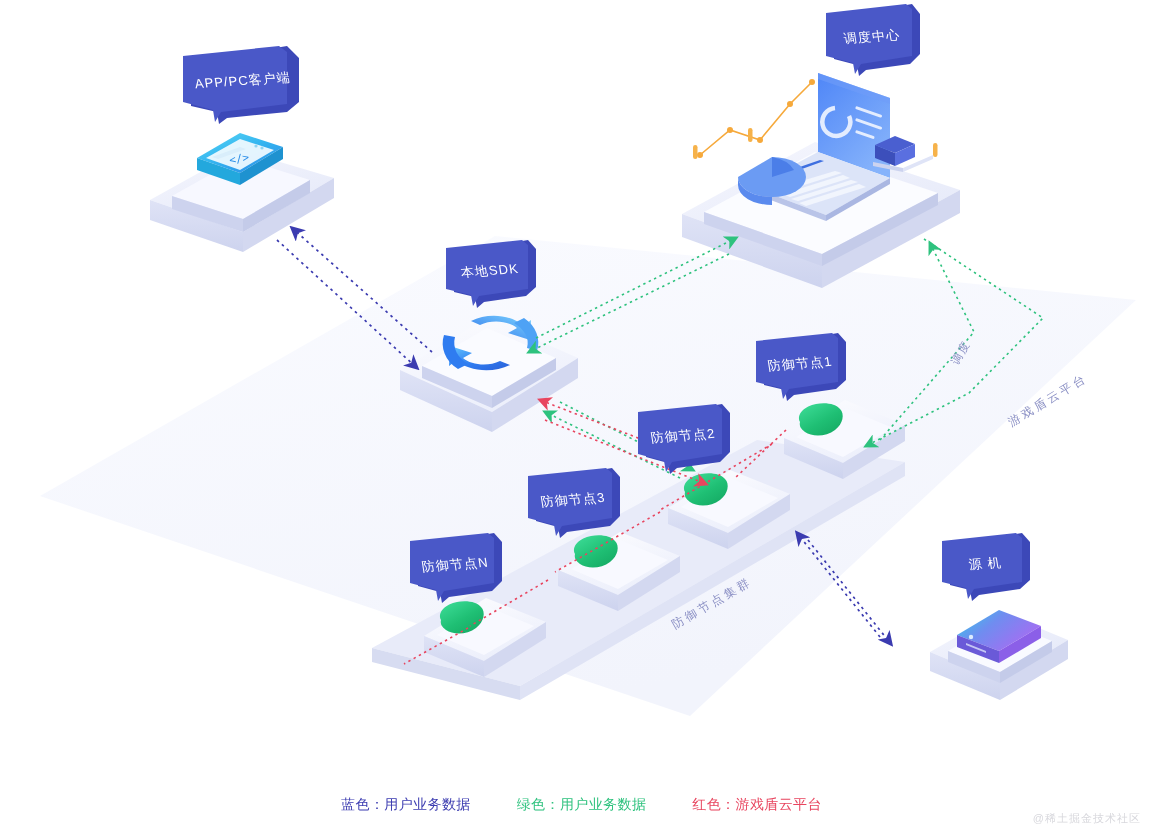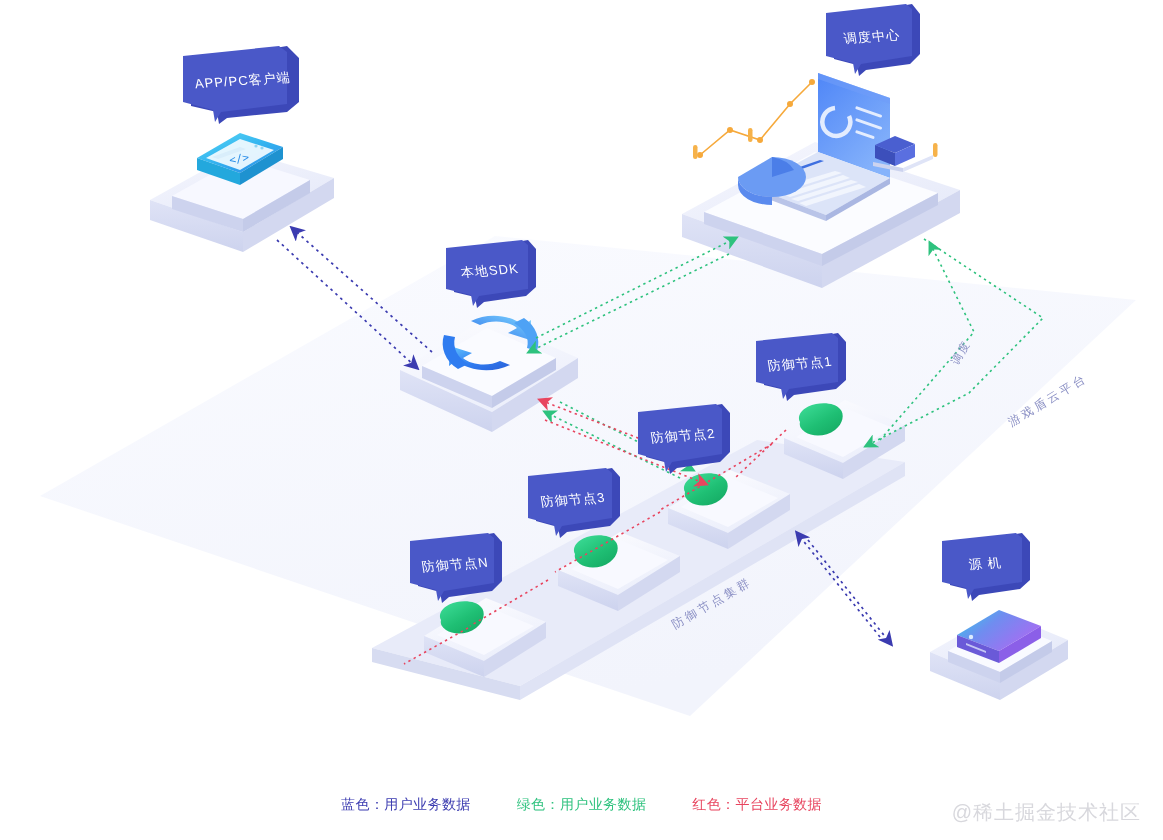--- a/index.html
+++ b/index.html
@@ -40,21 +40,21 @@
     position: absolute; left: 0; right: 0; bottom: 26px;
     z-index: 8;
     display: flex; justify-content: center; align-items: center; gap: 46px;
     font-size: 14px; letter-spacing: .4px;
   }
   #legend .item { white-space: nowrap; }
 
   
   #watermark {
     position: absolute; right: 22px; bottom: 14px; z-index: 9;
-    color: #d8d8dd; font-size: 20px; letter-spacing: 1px; user-select: none;
+    color: #d8d8dd; font-size: 11px; letter-spacing: 1px; user-select: none;
   }
 </style>
 </head>
 <body>
 
 <div id="stage">
 
   <svg class="layer" id="svg-scene" viewBox="0 0 1163 840">
     <defs>
       <linearGradient id="gPlatTop" x1="0" y1="0" x2="0.6" y2="1">
@@ -384,18 +384,18 @@
 
   <div class="ground-label" style="left:1003px; top:392px; transform: rotate(-31deg);">游戏盾云平台</div>
 
   <div class="ground-label" style="left:667px; top:595px; transform: rotate(-30deg);">防御节点集群</div>
 
   <div class="ground-label" style="left:948px; top:345px; font-size:11px; letter-spacing:2px; transform: rotate(-60deg);">调度</div>
 
   <div id="legend">
     <span class="item" style="color:#3b3bb0;">蓝色：用户业务数据</span>
     <span class="item" style="color:#2ec27e;">绿色：用户业务数据</span>
-    <span class="item" style="color:#e8455f;">红色：平台业务数据</span>
+    <span class="item" style="color:#e8455f;">红色：游戏盾云平台</span>
   </div>
 
   <div id="watermark">@稀土掘金技术社区</div>
 
 </div>
 
 </body></html>

